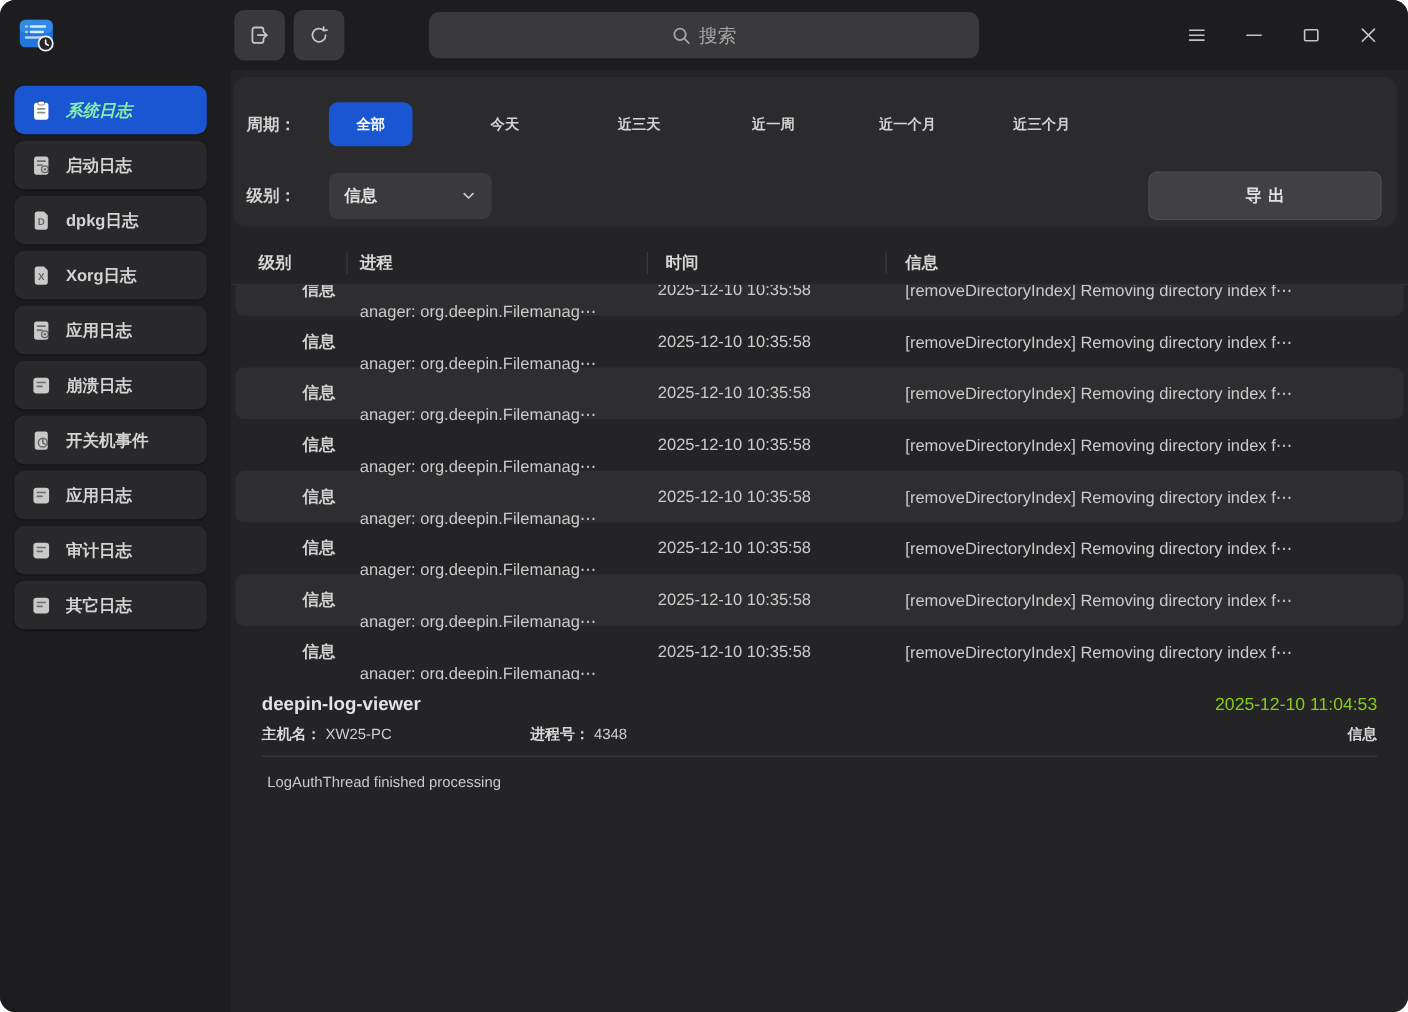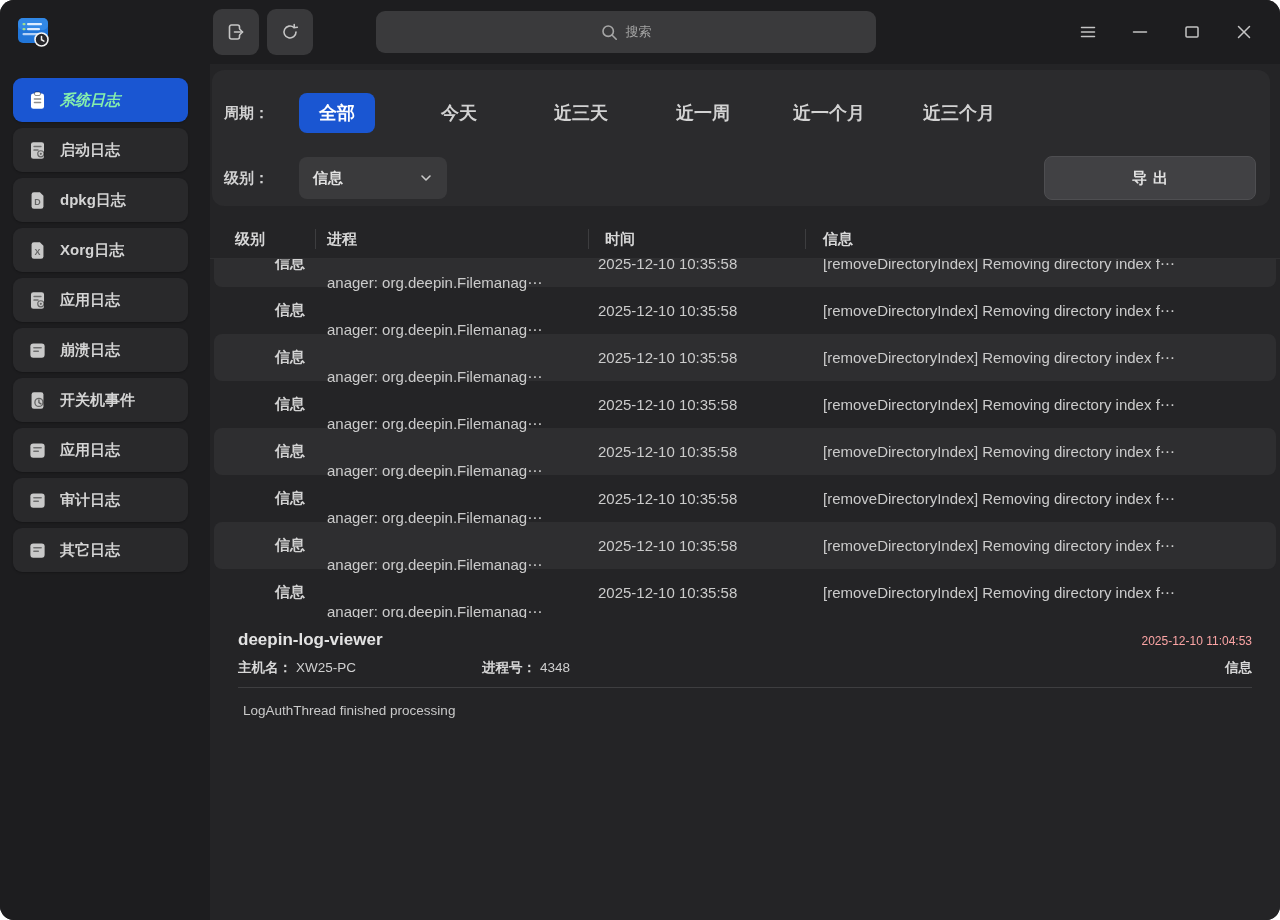--- a/index.html
+++ b/index.html
@@ -3,42 +3,42 @@
 <meta charset="utf-8">
 <style>
   html,body{margin:0;padding:0;background:#ffffff;font-family:"Liberation Sans","DejaVu Sans",sans-serif;}
   .window{position:relative;width:1280px;height:920px;background:#1d1d1f;border-radius:14px;overflow:hidden;}
 
   
   .titlebar{position:absolute;top:0;left:0;right:0;height:64px;background:#1d1d1f;}
   .app-logo{position:absolute;left:14px;top:11px;width:40px;height:40px;}
   .toolbar{position:absolute;left:213px;top:9px;display:flex;gap:8px;}
   .tool-btn{width:46px;height:46px;border:none;border-radius:9px;background:#39393b;display:flex;align-items:center;justify-content:center;cursor:pointer;padding:0;}
-  .searchbar{position:absolute;left:376px;top:11px;width:500px;height:42px;background:#3a3a3c;border-radius:9px;display:flex;align-items:center;justify-content:center;gap:8px;color:#a6a6a6;font-size:13px;cursor:text;}
+  .searchbar{position:absolute;left:390px;top:11px;width:500px;height:42px;background:#3a3a3c;border-radius:9px;display:flex;align-items:center;justify-content:center;gap:8px;color:#a6a6a6;font-size:17px;cursor:text;}
   .win-controls{position:absolute;right:10px;top:0;height:64px;display:flex;align-items:center;}
   .win-btn{width:52px;height:48px;background:transparent;border:none;display:flex;align-items:center;justify-content:center;cursor:pointer;padding:0;}
 
   
   .sidebar{position:absolute;top:64px;left:0;width:210px;bottom:0;background:#1d1d1f;}
   .side-list{display:flex;flex-direction:column;gap:6px;padding:14px 22px 0 13px;}
   .side-item{height:44px;border-radius:9px;background:#29292b;display:flex;align-items:center;gap:13px;padding:0 10px 0 14px;color:#d4d4d4;font-size:15px;font-weight:600;cursor:pointer;box-shadow:0 1px 2px rgba(0,0,0,.25);}
   .side-item.selected{background:#1a56d2;color:#86efac;font-style:italic;}
   .side-icon{display:flex;align-items:center;justify-content:center;width:20px;height:20px;color:#c9c9c9;}
   .side-item.selected .side-icon{color:#ffffff;}
 
   
   .main{position:absolute;left:210px;top:64px;right:0;bottom:0;background:#242426;}
 
   .filter-card{position:absolute;left:2px;right:10px;top:6px;height:136px;background:#2b2b2d;border-radius:12px;}
   .filter-row{position:absolute;left:12px;right:14px;display:flex;align-items:center;}
   .filter-row.r1{top:22px;height:42px;}
   .filter-row.r2{top:86px;height:44px;}
   .filter-label{color:#d2d2d2;font-size:15px;font-weight:600;margin-right:24px;}
   .period-opts{display:flex;align-items:center;gap:46px;margin-left:6px;}
-  .period-pill{min-width:64px;height:40px;border-radius:8px;display:flex;align-items:center;justify-content:center;color:#d2d2d2;font-size:18px;font-weight:600;cursor:pointer;padding:0 6px;}
+  .period-pill{min-width:64px;height:40px;border-radius:8px;display:flex;align-items:center;justify-content:center;color:#d2d2d2;font-size:13px;font-weight:600;cursor:pointer;padding:0 6px;}
   .period-pill.selected{background:#1a56d2;color:#fff;}
   .level-dropdown{width:148px;height:42px;border-radius:8px;background:#3a3a3c;display:flex;align-items:center;justify-content:space-between;padding:0 14px;color:#e0e0e0;font-size:15px;font-weight:600;cursor:pointer;box-sizing:border-box;margin-left:6px;}
   .export-btn{margin-left:auto;width:212px;height:44px;border-radius:8px;background:#414144;border:1px solid #4e4e51;color:#e2e2e2;font-size:15px;font-weight:600;cursor:pointer;letter-spacing:6px;text-indent:6px;font-family:inherit;}
 
   
   .log-table{position:absolute;left:0;right:0;top:156px;}
   .thead{display:grid;grid-template-columns:105px 273px 217px 1fr;height:38px;align-items:center;border-bottom:1px solid rgba(255,255,255,.05);}
   .th{color:#d8d8d8;font-size:15px;font-weight:600;position:relative;}
   .th.level{padding-left:25px;}
   .th.process{padding-left:12px;}
@@ -52,21 +52,21 @@
   .cell{white-space:nowrap;overflow:hidden;}
   .c-level{text-align:right;padding-right:10px;font-weight:600;color:#d2d2d2;}
   .c-process{padding-left:12px;margin-top:39px;}
   .c-time{padding-left:10px;}
   .c-message{padding-left:18px;padding-right:8px;}
 
   
   .detail{position:absolute;left:28px;right:28px;top:566px;color:#cfcfcf;}
   .detail-top{display:flex;justify-content:space-between;align-items:baseline;}
   .detail-title{font-size:17px;font-weight:600;color:#e3e3e3;text-align:right;}
-  .detail-time{font-size:12px;color:#fca5a5;}
+  .detail-time{font-size:16px;color:#84cc16;}
   .detail-meta{display:flex;align-items:baseline;margin-top:9px;font-size:13.5px;}
   .meta-host{width:244px;}
   .meta-label{font-weight:700;color:#d8d8d8;}
   .meta-value{color:#cfcfcf;margin-left:4px;}
   .meta-level{margin-left:auto;font-weight:700;color:#d8d8d8;}
   .detail-divider{margin-top:10px;border-top:1px solid #3e3e40;}
   .detail-message{margin-top:15px;padding-left:5px;font-size:13.5px;color:#c9c9c9;}
 </style>
 </head>
 <body>

